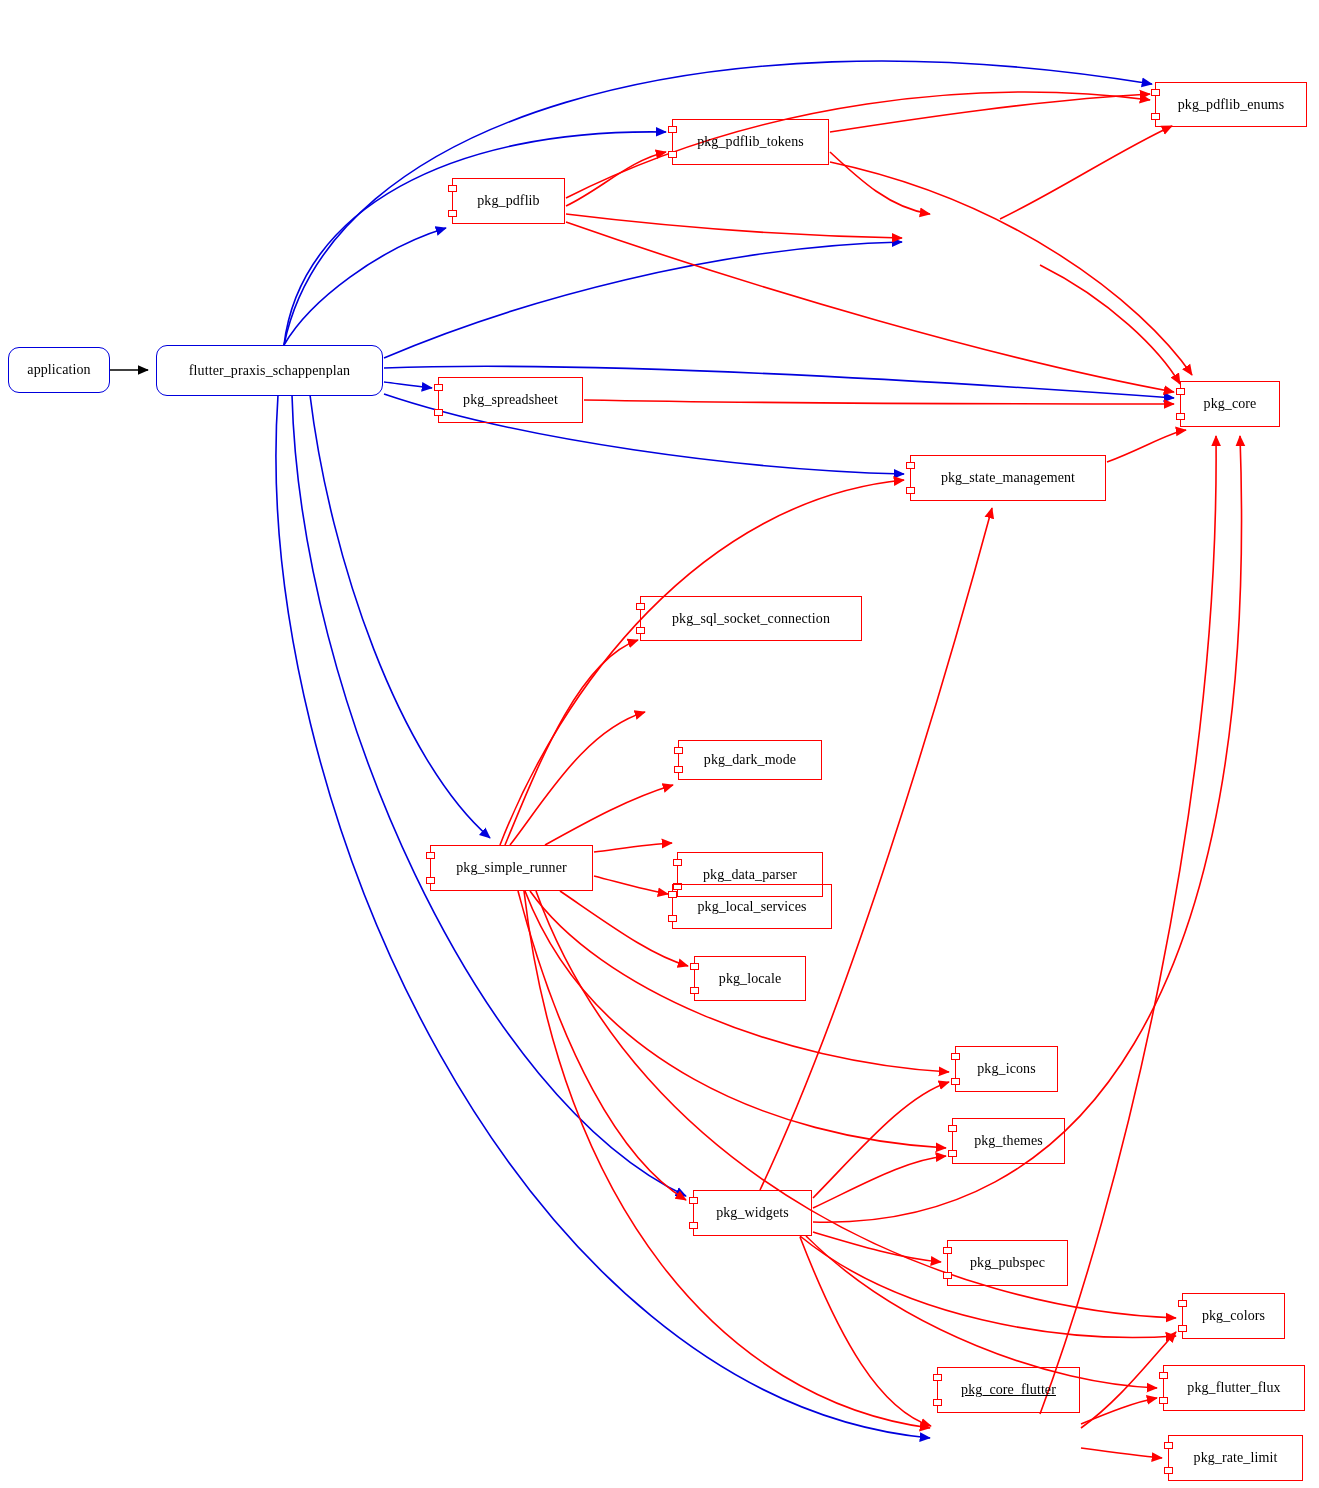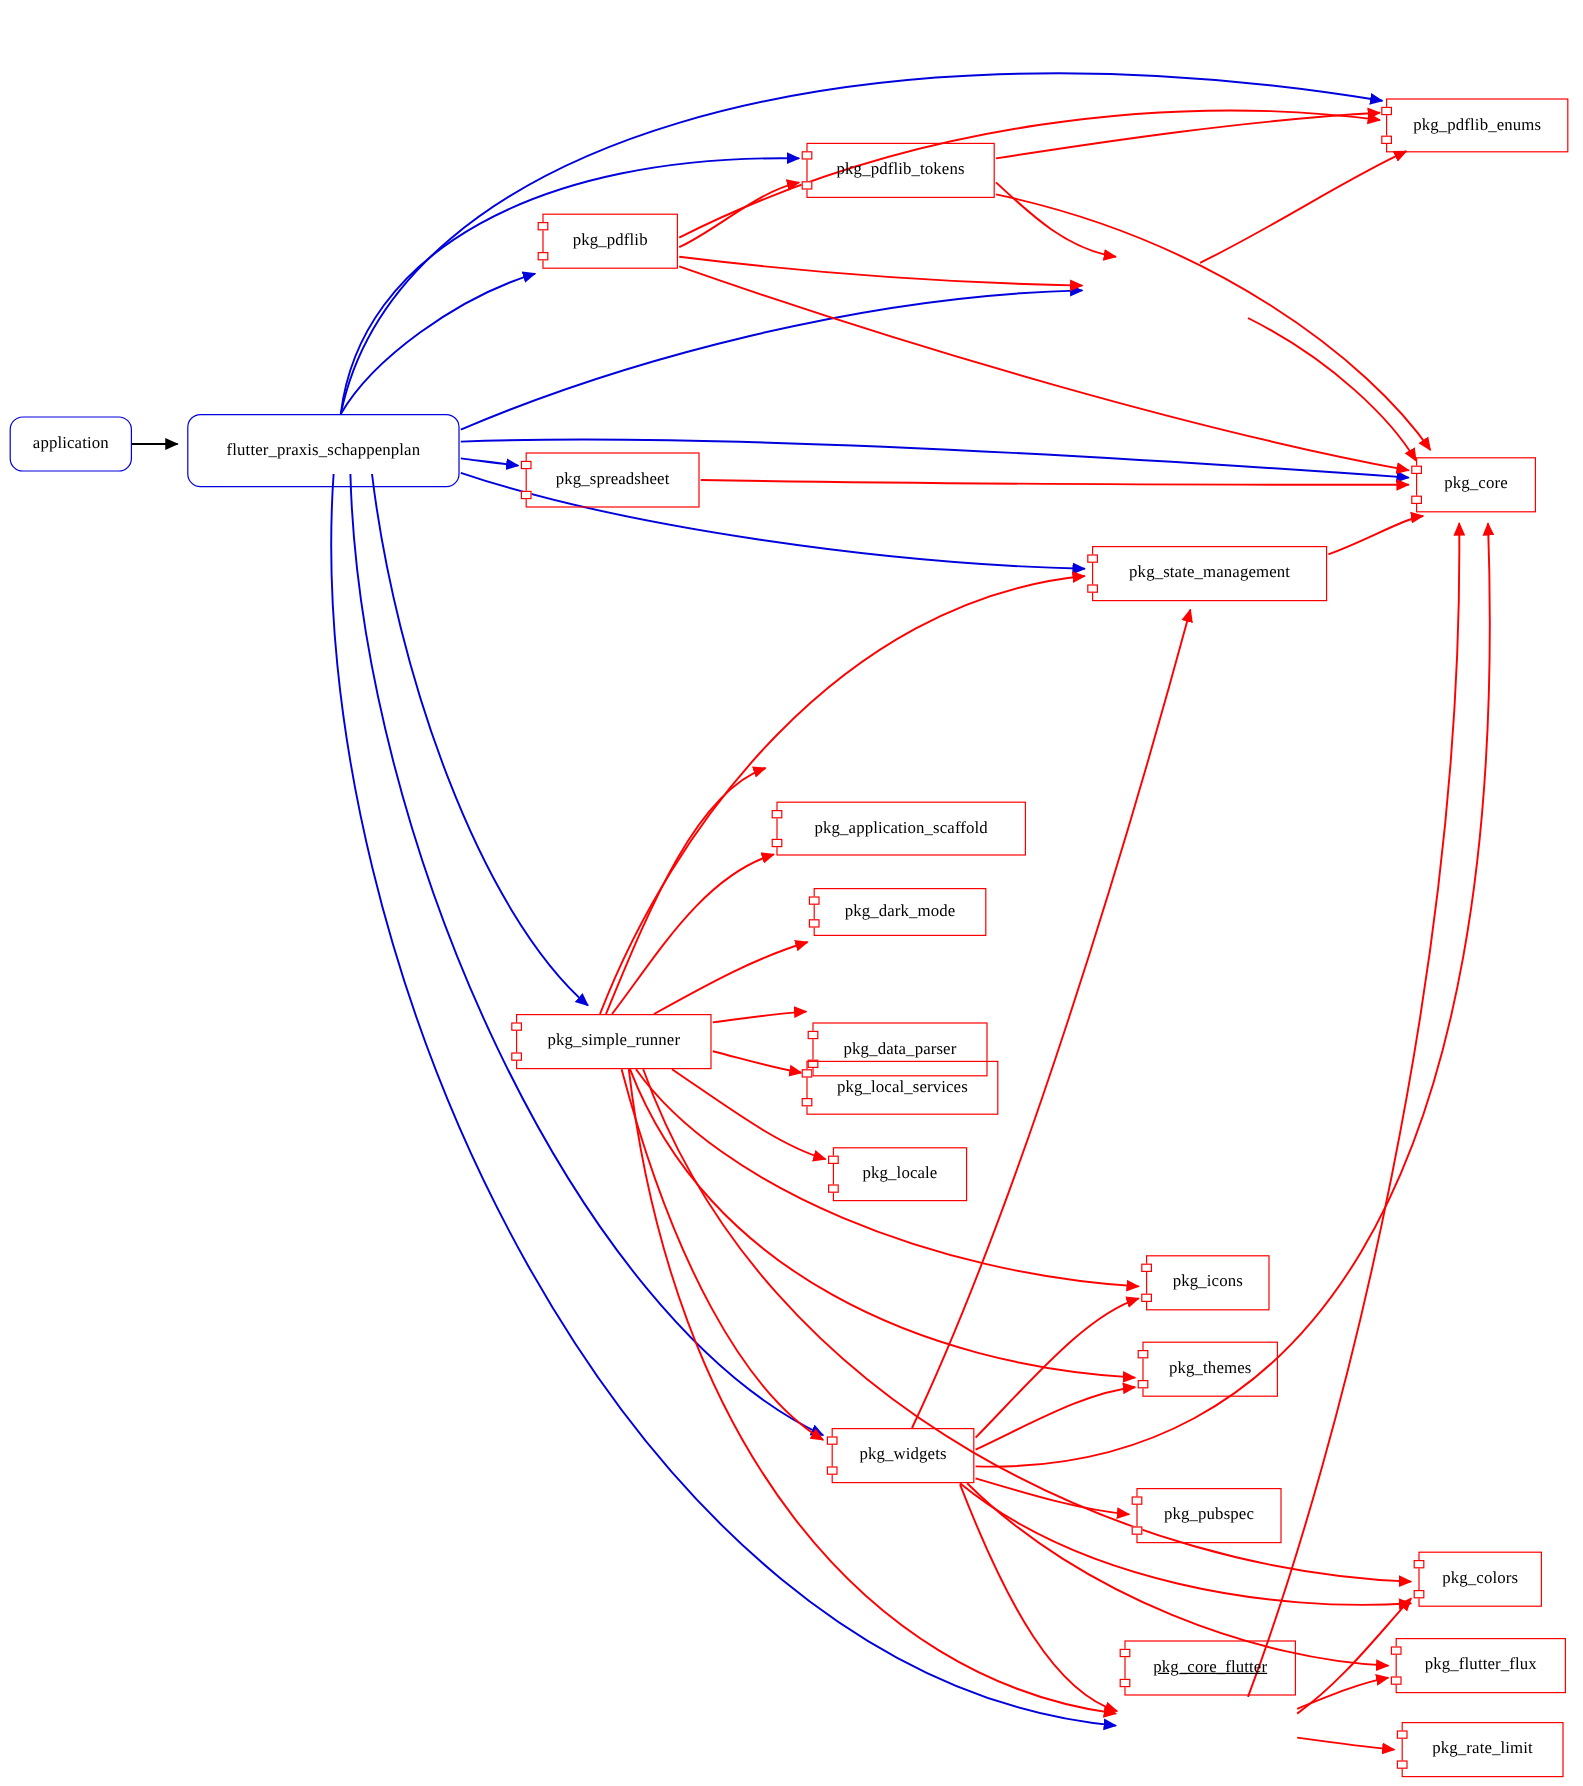--- a/index.html
+++ b/index.html
@@ -139,21 +139,21 @@
       <path d="M1081,1424 C1110,1412 1135,1402 1157,1398" stroke="#ff0000" marker-end="url(#arrow-red)"></path>
       <path d="M1081,1448 C1110,1452 1140,1456 1162,1458" stroke="#ff0000" marker-end="url(#arrow-red)"></path>
 
     </g>
   </svg>
 
   <div class="node-box blue" style="left:8px; top:347px; width:102px; height:46px;">
     <span class="node-label">application</span>
   </div>
 
-  <div class="node-box blue" style="left:156px; top:345px; width:227px; height:61px;">
+  <div class="node-box blue" style="left:156px; top:345px; width:227px; height:51px;">
     <span class="node-label">flutter_praxis_schappenplan</span>
   </div>
 
   <div class="node-box" style="left:452px; top:178px; width:113px; height:46px;">
     <span class="port top"></span>
     <span class="port bottom"></span>
     <span class="node-label">pkg_pdflib</span>
   </div>
 
   <div class="node-box" style="left:672px; top:119px; width:157px; height:46px;">
@@ -180,26 +180,26 @@
     <span class="port bottom"></span>
     <span class="node-label">pkg_spreadsheet</span>
   </div>
 
   <div class="node-box" style="left:910px; top:455px; width:196px; height:46px;">
     <span class="port top"></span>
     <span class="port bottom"></span>
     <span class="node-label">pkg_state_management</span>
   </div>
 
-
-  <div class="node-box" style="left:647px; top:668px; width:208px; height:45px;">
-    <span class="port top"></span>
-    <span class="port bottom"></span>
-    <span class="node-label">pkg_application_scaffold</span>
-  </div>
+  <div class="node-box" style="left:640px; top:596px; width:222px; height:45px;">
+    <span class="port top"></span>
+    <span class="port bottom"></span>
+    <span class="node-label">pkg_sql_socket_connection</span>
+  </div>
+
 
   <div class="node-box" style="left:678px; top:740px; width:144px; height:40px;">
     <span class="port top"></span>
     <span class="port bottom"></span>
     <span class="node-label">pkg_dark_mode</span>
   </div>
 
   <div class="node-box" style="left:677px; top:812px; width:146px; height:45px;margin-top:40px;">
     <span class="port top"></span>
     <span class="port bottom"></span>

